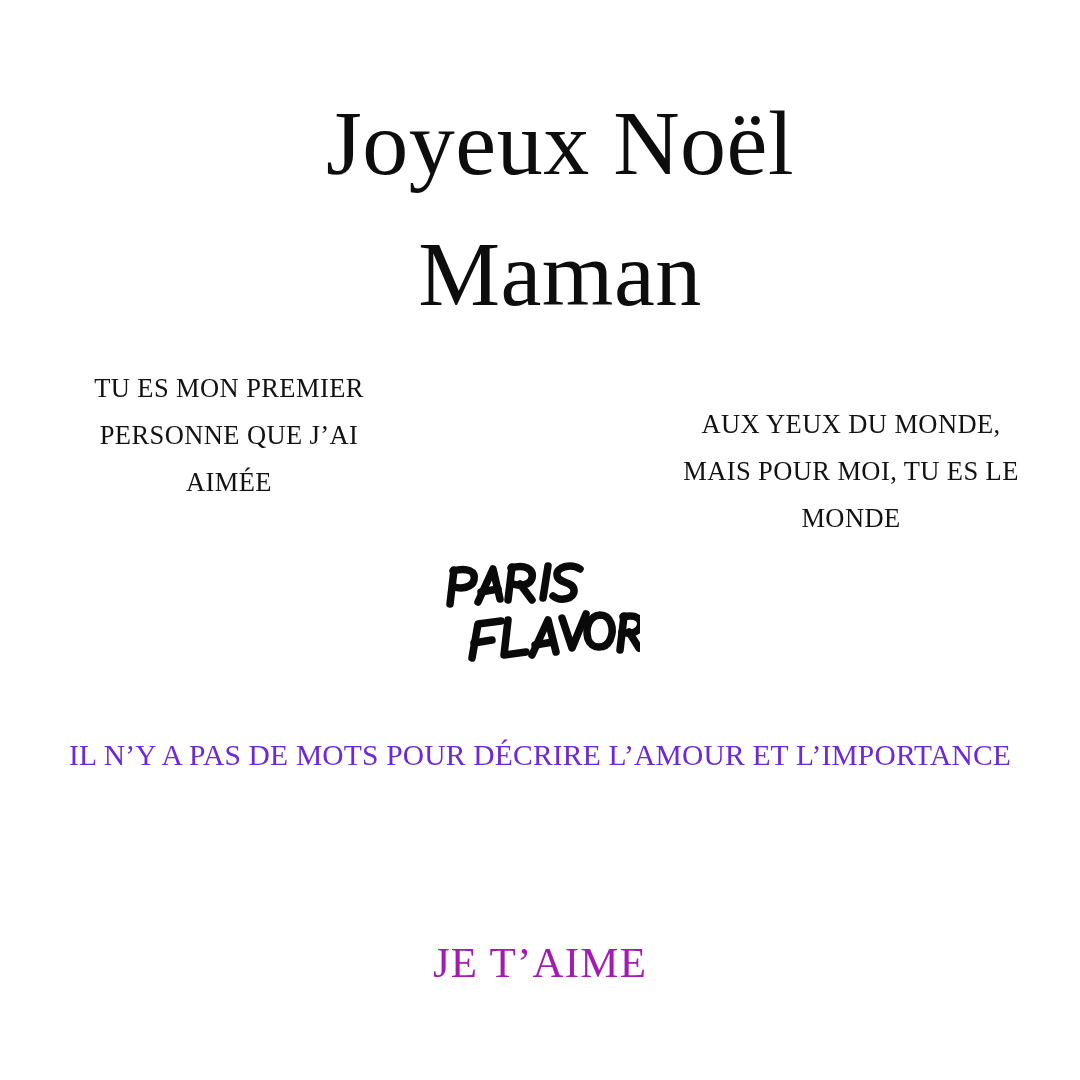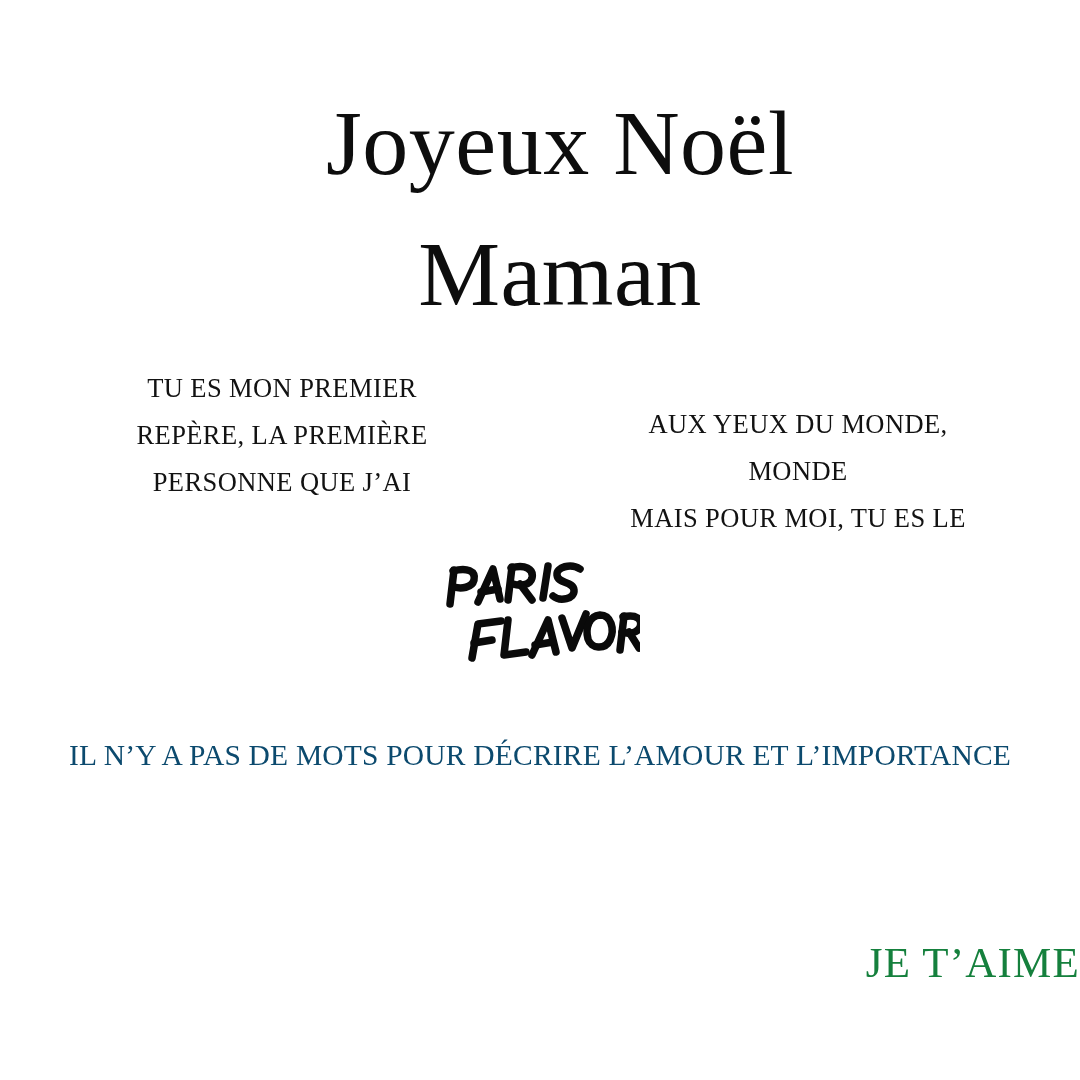--- a/index.html
+++ b/index.html
@@ -44,21 +44,21 @@
 
   
   .columns {
     position: absolute;
     top: 365px;
     left: 0;
     width: 1080px;
     display: flex;
     justify-content: space-between;
     align-items: flex-start;
-    padding: 0 84px;
+    padding: 0 31px;
     box-sizing: border-box;
   }
   .col {
     width: 380px;
     text-align: center;
     font-size: 26.5px;
     line-height: 1.78;
     letter-spacing: 0.4px;
     text-transform: uppercase;
     color: #121212;
@@ -83,57 +83,57 @@
     top: 730px;
     left: 0;
     width: 1080px;
     padding: 0 34px;
     box-sizing: border-box;
     text-align: center;
     font-size: 29.5px;
     line-height: 1.73;
     letter-spacing: 0.2px;
     text-transform: uppercase;
-    color: #0c4a6e;
+    color: #6d28d9;
   }
   .body-text .ln { display: block; white-space: nowrap; }
 
   
   .signoff {
     position: absolute;
     top: 938px;
     left: 0;
     width: 1080px;
-    text-align: right;
+    text-align: center;
     font-size: 43px;
     letter-spacing: 1.2px;
     text-transform: uppercase;
-    color: #15803d;
+    color: #a21caf;
   }
 </style>
 </head>
 <body>
 
 <div class="card">
 
   <div class="headline">
     <span class="line">Joyeux Noël</span>
     <span class="line">Maman</span>
   </div>
 
   <div class="columns">
     <div class="col col-left">
       <div>TU ES MON PREMIER</div>
-      <div>REPÈRE, LA PREMIÈRE</div>
       <div>PERSONNE QUE J’AI</div>
+      <div>AIMÉE</div>
     </div>
     <div class="col col-right">
       <div>AUX YEUX DU MONDE,</div>
+      <div>MAIS POUR MOI, TU ES LE</div>
       <div>MONDE</div>
-      <div>MAIS POUR MOI, TU ES LE</div>
     </div>
   </div>
 
   <div class="brand">
     <svg width="200" height="120" viewBox="0 0 200 120">
       <g fill="none" stroke="#0a0a0a" stroke-width="7.5" stroke-linecap="round" stroke-linejoin="round">
 
         <path d="M10 46 L14 12"></path>
         <path d="M13 13 C27 9, 36 13, 34 22 C32 30, 21 31, 14 29"></path>
         <path d="M38 44 L53 11 L60 41"></path>

